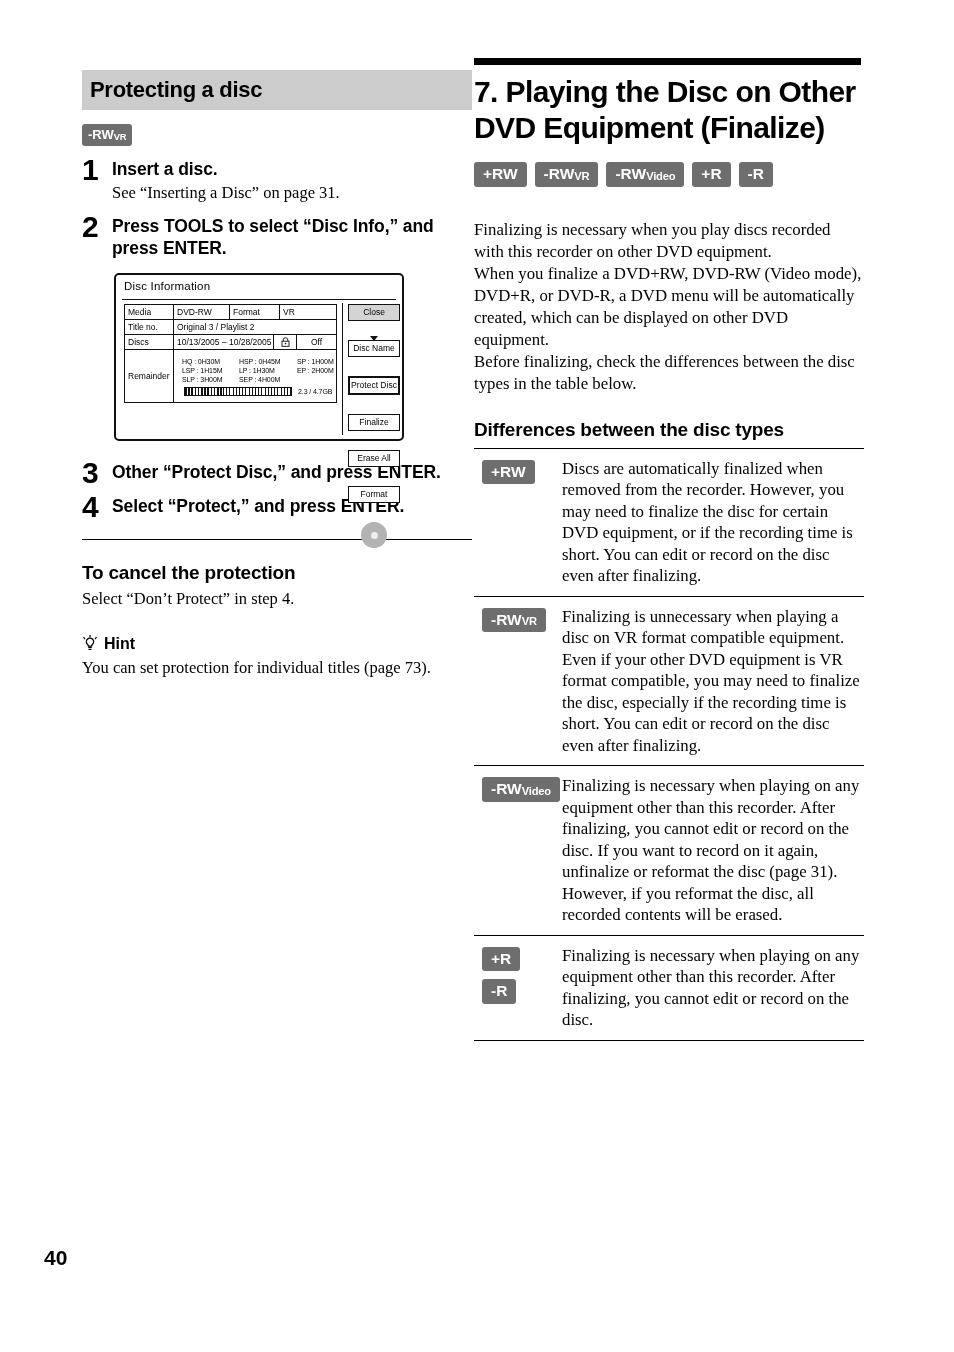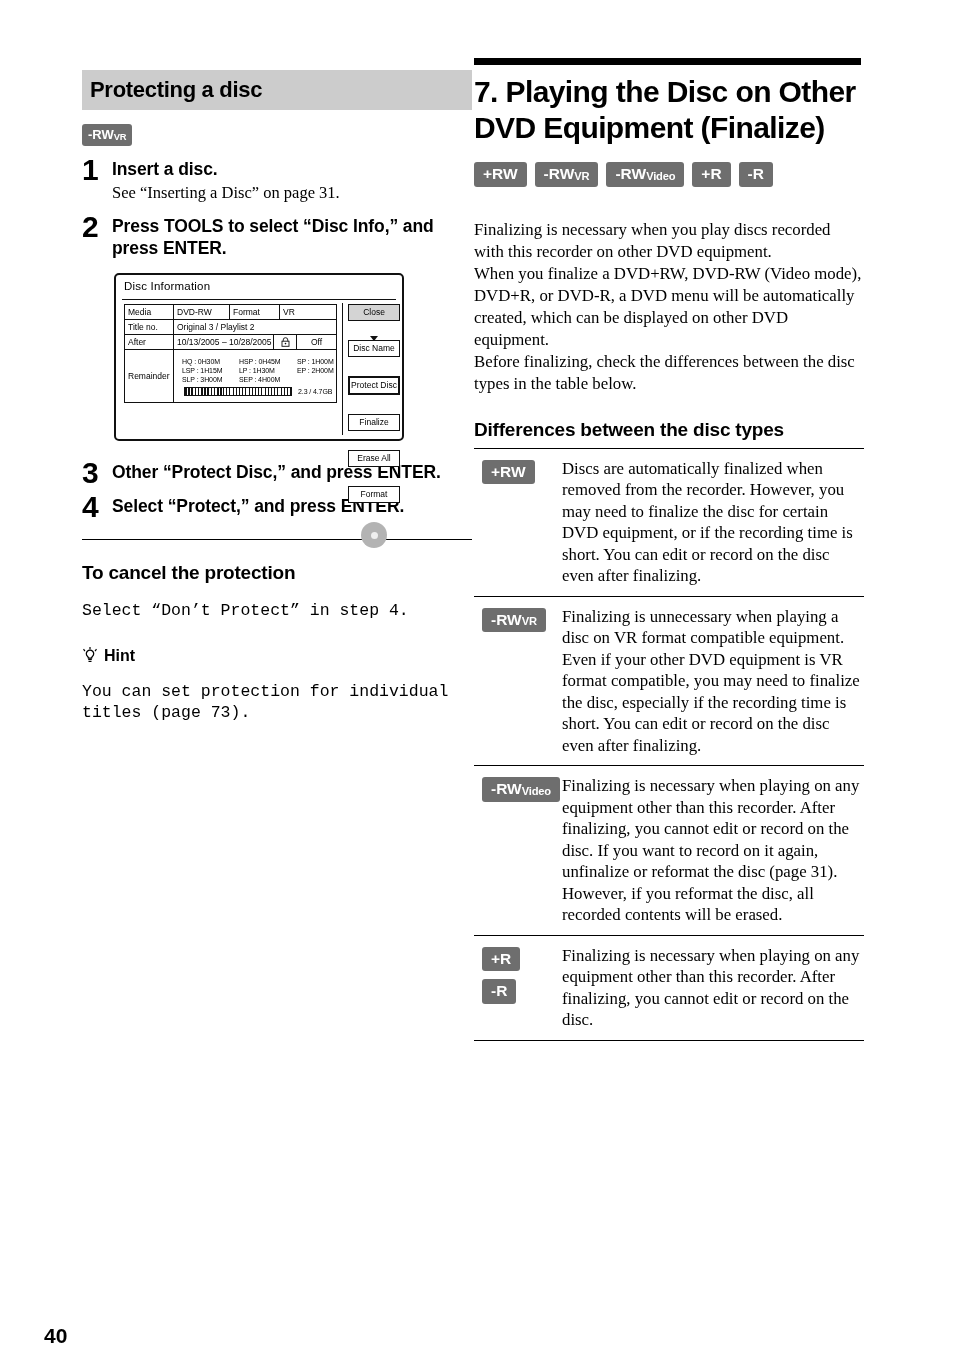--- a/index.html
+++ b/index.html
@@ -273,24 +273,24 @@
   }
 
   .sub-head {
     font-family: "Liberation Sans", sans-serif;
     font-weight: bold;
     font-size: 19px;
     margin-top: 22px;
     letter-spacing: -0.2px;
   }
   .body-text {
-    font-family: Liberation Mono, monospace;
+    font-family: Liberation Serif, serif;
     font-size: 16.5px;
     line-height: 21px;
-    margin-top: 16px;
+    margin-top: 4px;
   }
 
   #hint-block { margin-top: 26px; }
   .hint-head {
     display: flex;
     align-items: center;
     font-family: "Liberation Sans", sans-serif;
     font-weight: bold;
     font-size: 16px;
   }
@@ -364,21 +364,21 @@
     font-family: "Liberation Serif", serif;
     font-size: 16.8px;
     line-height: 21.5px;
     padding-right: 4px;
   }
 
   
   #page-number {
     position: absolute;
     left: 44px;
-    top: 1324px;
+    top: 1246px;
     font-family: "Liberation Sans", sans-serif;
     font-weight: bold;
     font-size: 21px;
   }
 </style>
 </head>
 <body>
 
 <div id="page">
 
@@ -419,21 +419,21 @@
           <div class="di-cell w-fmtlbl">Format</div>
           <div class="di-cell w-fmtval">VR</div>
         </div>
 
         <div class="di-row di-row-title">
           <div class="di-cell w-label">Title no.</div>
           <div class="di-cell w-grow">Original 3 / Playlist 2</div>
         </div>
 
         <div class="di-row di-row-date">
-          <div class="di-cell w-label">After</div>
+          <div class="di-cell w-label">Discs</div>
           <div class="di-cell w-grow">10/13/2005 – 10/28/2005</div>
           <div class="di-cell w-lock">
             <svg width="9" height="10" viewBox="0 0 9 10" aria-hidden="true">
               <path d="M2.2 4.2V3a2.3 2.3 0 0 1 4.6 0v1.2" fill="none" stroke="#111" stroke-width="0.9"></path>
               <rect x="1" y="4.2" width="7" height="5.1" fill="none" stroke="#111" stroke-width="0.9"></rect>
               <circle cx="4.5" cy="6.6" r="0.8" fill="#111"></circle>
             </svg>
           </div>
           <div class="di-cell w-off">Off</div>
         </div>

